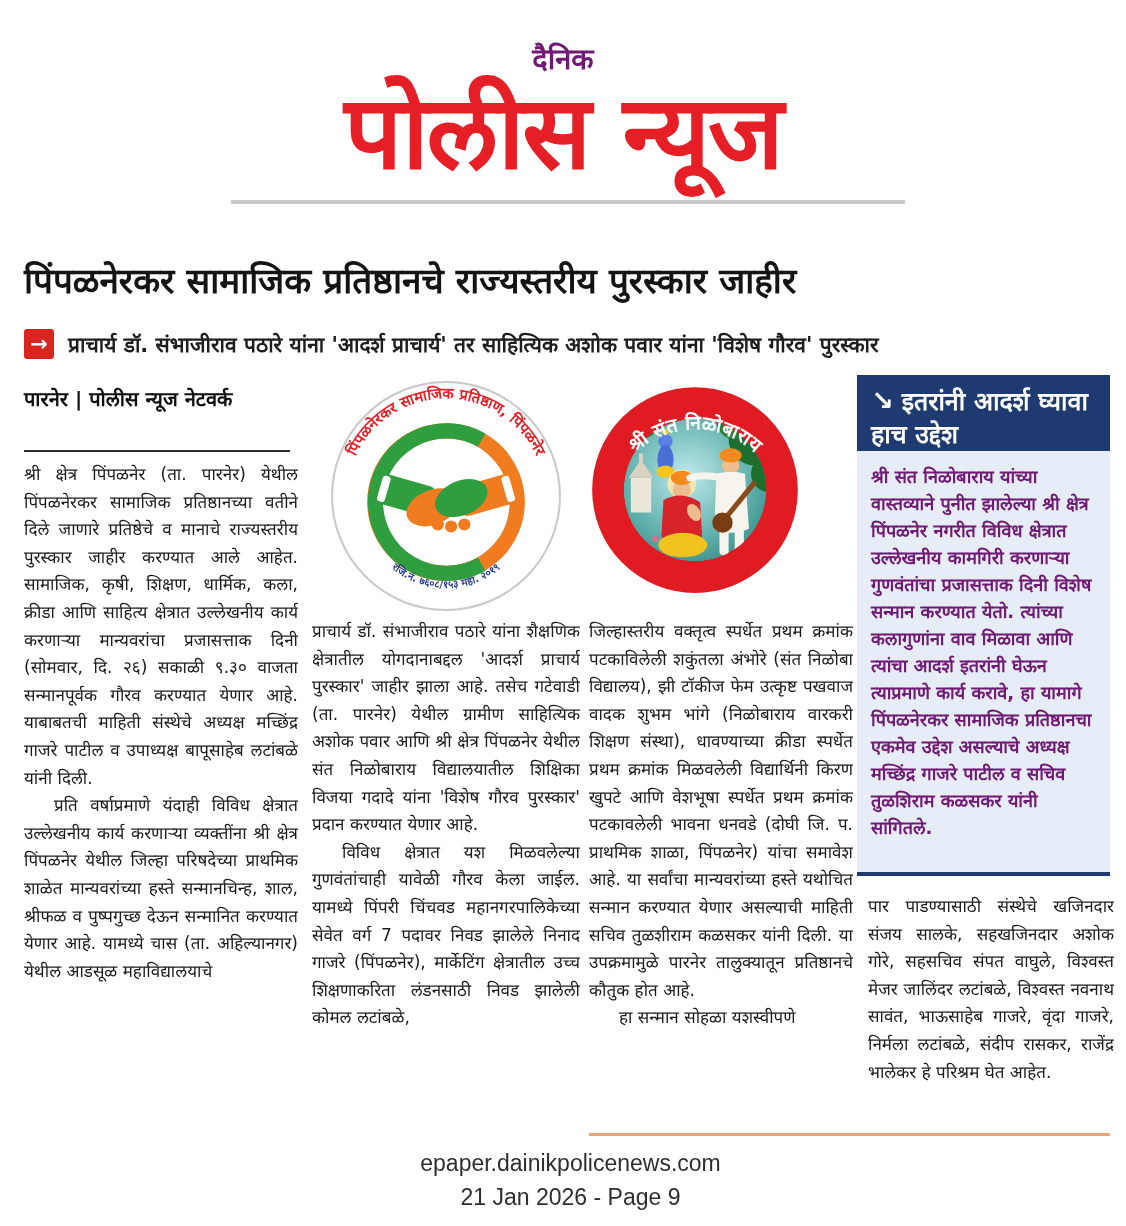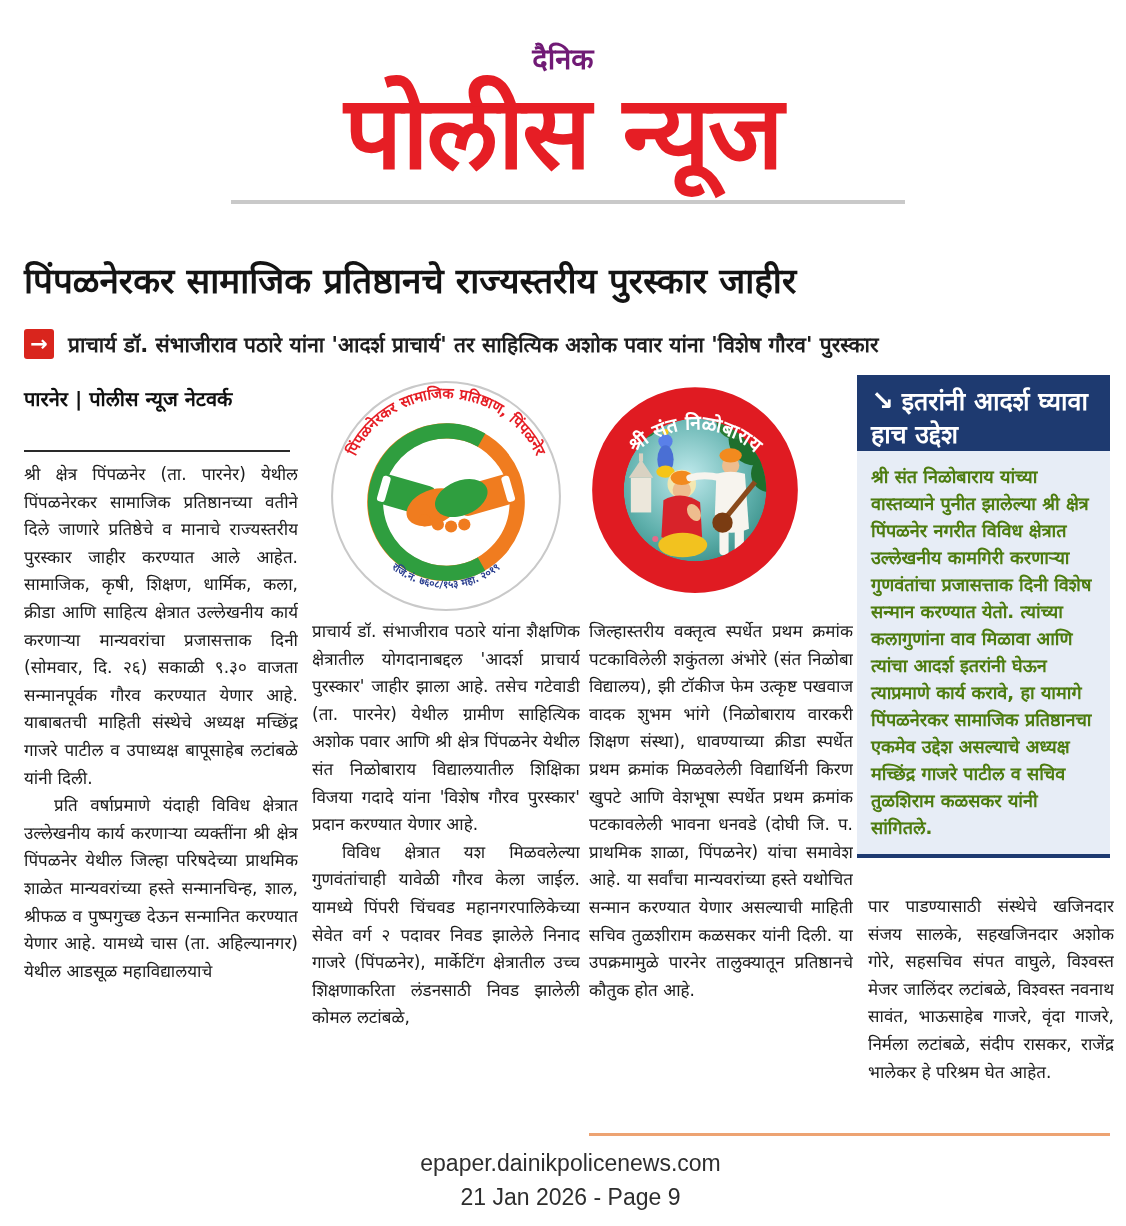--- a/index.html
+++ b/index.html
@@ -36,22 +36,22 @@
   .col4{left:868px;top:893px;width:246px;height:228px;}
   
   .logo1{position:absolute;left:328px;top:378px;width:236px;height:236px;}
   .logo2{position:absolute;left:584px;top:376px;width:222px;height:222px;}
   
   .sidebar{position:absolute;left:857px;top:375px;width:253px;}
   .sidebar-header{background:#1e3a70;color:#fff;padding:9px 14px 0;
           font-size:25px;line-height:33px;font-weight:bold;}
   .sidebar-arrow{font-size:27px;margin-right:8px;}
   .sidebar-body{background:#e7edf6;border-bottom:4px solid #1e3a70;
-          padding:12px 14px 14px;font-size:18px;line-height:27px;font-weight:bold;
-          color:#4d7c0f;height:377px;overflow:hidden;text-align:left;}
+          padding:12px 14px 32px;font-size:18px;line-height:27px;font-weight:bold;
+          color:#701a75;height:377px;overflow:hidden;text-align:left;}
   
   .end-rule{position:absolute;left:589px;top:1133px;width:521px;height:3px;background:#eda372;}
   .footer{position:absolute;left:0;right:0;top:1146px;text-align:center;
           font-family:"Liberation Sans",sans-serif;
           font-size:23px;line-height:34px;color:#2e2e2e;padding-left:15px;}
 </style>
 </head>
 <body>
 
 <div class="page">
@@ -165,24 +165,25 @@
     </div>
     <div class="sidebar-body">श्री संत निळोबाराय यांच्या वास्तव्याने पुनीत झालेल्या श्री क्षेत्र पिंपळनेर नगरीत विविध क्षेत्रात उल्लेखनीय कामगिरी करणाऱ्या गुणवंतांचा प्रजासत्ताक दिनी विशेष सन्मान करण्यात येतो. त्यांच्या कलागुणांना वाव मिळावा आणि त्यांचा आदर्श इतरांनी घेऊन त्याप्रमाणे कार्य करावे, हा यामागे पिंपळनेरकर सामाजिक प्रतिष्ठानचा एकमेव उद्देश असल्याचे अध्यक्ष मच्छिंद्र गाजरे पाटील व सचिव तुळशिराम कळसकर यांनी सांगितले.</div>
   </div>
 
   <div class="col col1">
     <p>श्री क्षेत्र पिंपळनेर (ता. पारनेर) येथील पिंपळनेरकर सामाजिक प्रतिष्ठानच्या वतीने दिले जाणारे प्रतिष्ठेचे व मानाचे राज्यस्तरीय पुरस्कार जाहीर करण्यात आले आहेत. सामाजिक, कृषी, शिक्षण, धार्मिक, कला, क्रीडा आणि साहित्य क्षेत्रात उल्लेखनीय कार्य करणाऱ्या मान्यवरांचा प्रजासत्ताक दिनी (सोमवार, दि. २६) सकाळी ९.३० वाजता सन्मानपूर्वक गौरव करण्यात येणार आहे. याबाबतची माहिती संस्थेचे अध्यक्ष मच्छिंद्र गाजरे पाटील व उपाध्यक्ष बापूसाहेब लटांबळे यांनी दिली.</p>
     <p>प्रति वर्षाप्रमाणे यंदाही विविध क्षेत्रात उल्लेखनीय कार्य करणाऱ्या व्यक्तींना श्री क्षेत्र पिंपळनेर येथील जिल्हा परिषदेच्या प्राथमिक शाळेत मान्यवरांच्या हस्ते सन्मानचिन्ह, शाल, श्रीफळ व पुष्पगुच्छ देऊन सन्मानित करण्यात येणार आहे. यामध्ये चास (ता. अहिल्यानगर) येथील आडसूळ महाविद्यालयाचे</p>
   </div>
   <div class="col col2">
     <p>प्राचार्य डॉ. संभाजीराव पठारे यांना शैक्षणिक क्षेत्रातील योगदानाबद्दल 'आदर्श प्राचार्य पुरस्कार' जाहीर झाला आहे. तसेच गटेवाडी (ता. पारनेर) येथील ग्रामीण साहित्यिक अशोक पवार आणि श्री क्षेत्र पिंपळनेर येथील संत निळोबाराय विद्यालयातील शिक्षिका विजया गदादे यांना 'विशेष गौरव पुरस्कार' प्रदान करण्यात येणार आहे.</p>
-    <p>विविध क्षेत्रात यश मिळवलेल्या गुणवंतांचाही यावेळी गौरव केला जाईल. यामध्ये पिंपरी चिंचवड महानगरपालिकेच्या सेवेत वर्ग २ पदावर निवड झालेले निनाद गाजरे (पिंपळनेर), मार्केटिंग क्षेत्रातील उच्च शिक्षणाकरिता लंडनसाठी निवड झालेली कोमल लटांबळे,</p>
+    <p>विविध क्षेत्रात यश मिळवलेल्या गुणवंतांचाही यावेळी गौरव केला जाईल. यामध्ये पिंपरी चिंचवड महानगरपालिकेच्या सेवेत वर्ग 7 पदावर निवड झालेले निनाद गाजरे (पिंपळनेर), मार्केटिंग क्षेत्रातील उच्च शिक्षणाकरिता लंडनसाठी निवड झालेली कोमल लटांबळे,</p>
   </div>
   <div class="col col3">
     <p>जिल्हास्तरीय वक्तृत्व स्पर्धेत प्रथम क्रमांक पटकाविलेली शकुंतला अंभोरे (संत निळोबा विद्यालय), झी टॉकीज फेम उत्कृष्ट पखवाज वादक शुभम भांगे (निळोबाराय वारकरी शिक्षण संस्था), धावण्याच्या क्रीडा स्पर्धेत प्रथम क्रमांक मिळवलेली विद्यार्थिनी किरण खुपटे आणि वेशभूषा स्पर्धेत प्रथम क्रमांक पटकावलेली भावना धनवडे (दोघी जि. प. प्राथमिक शाळा, पिंपळनेर) यांचा समावेश आहे. या सर्वांचा मान्यवरांच्या हस्ते यथोचित सन्मान करण्यात येणार असल्याची माहिती सचिव तुळशीराम कळसकर यांनी दिली. या उपक्रमामुळे पारनेर तालुक्यातून प्रतिष्ठानचे कौतुक होत आहे.</p>
+    <p>हा सन्मान सोहळा यशस्वीपणे</p>
   </div>
   <div class="col col4">
     <p>पार पाडण्यासाठी संस्थेचे खजिनदार संजय सालके, सहखजिनदार अशोक गोरे, सहसचिव संपत वाघुले, विश्वस्त मेजर जालिंदर लटांबळे, विश्वस्त नवनाथ सावंत, भाऊसाहेब गाजरे, वृंदा गाजरे, निर्मला लटांबळे, संदीप रासकर, राजेंद्र भालेकर हे परिश्रम घेत आहेत.</p>
   </div>
 
   <div class="end-rule"></div>
   <div class="footer">
     <div>epaper.dainikpolicenews.com</div>
     <div>21 Jan 2026 - Page 9</div>
   </div>

